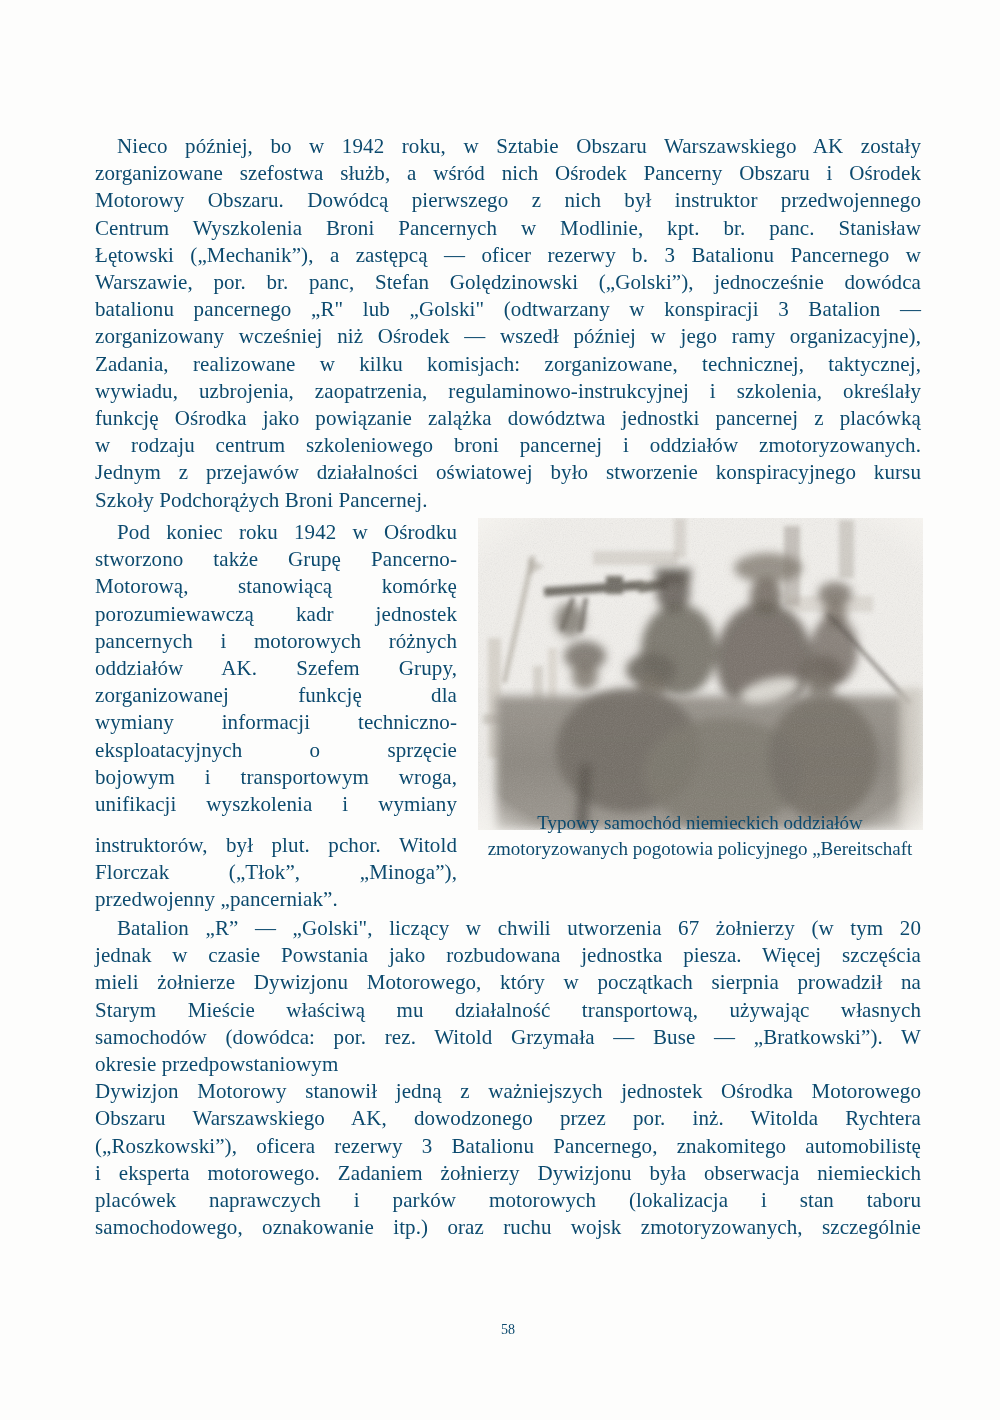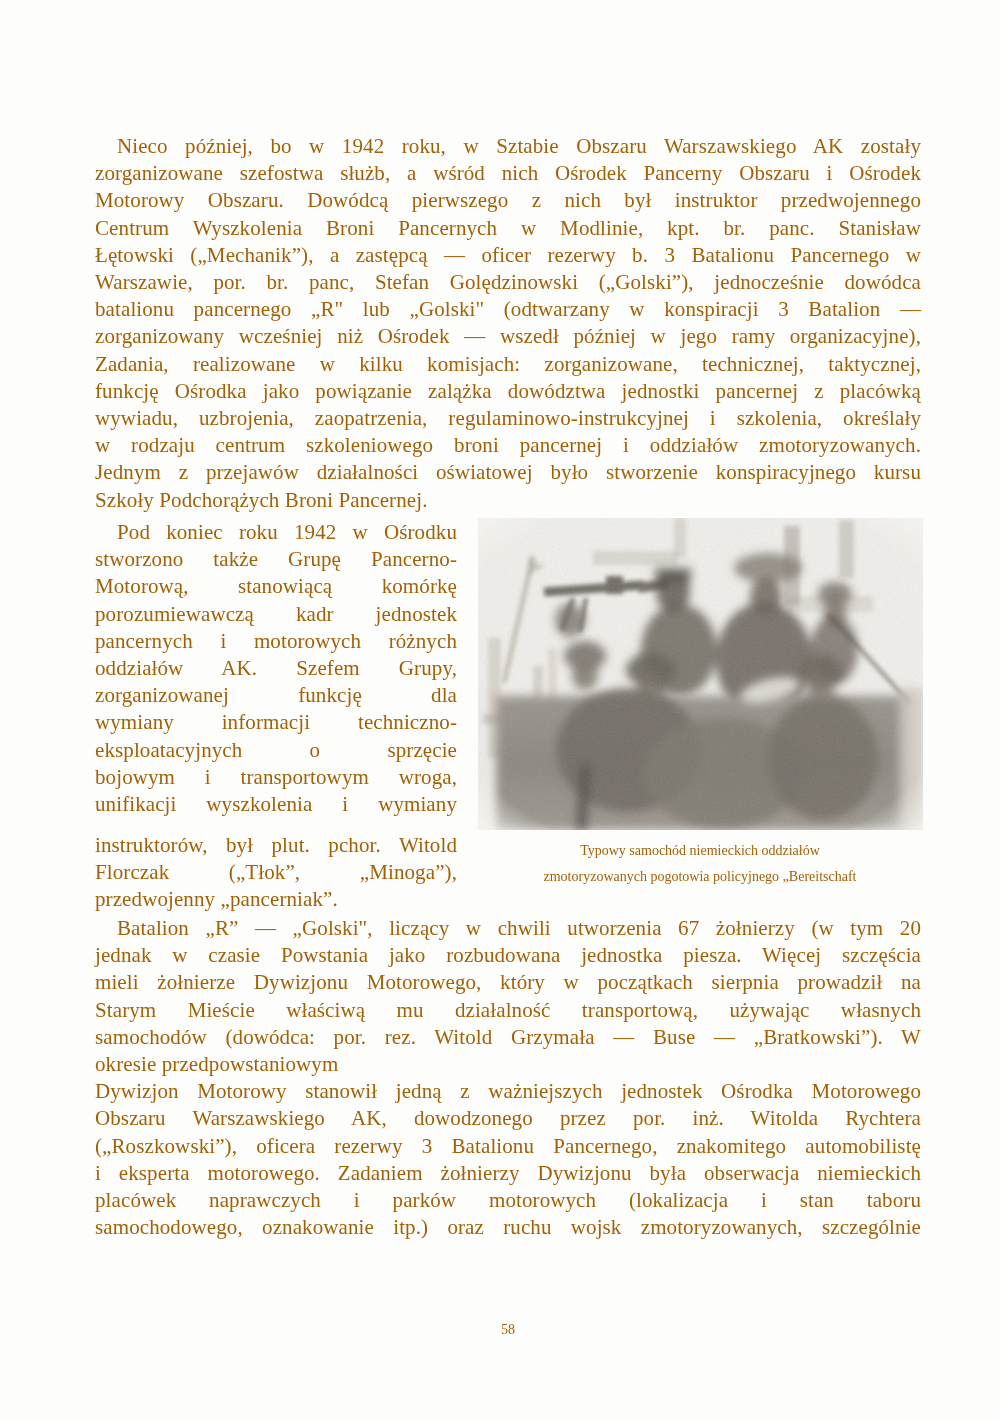--- a/index.html
+++ b/index.html
@@ -1,57 +1,57 @@
 <!DOCTYPE html>
 <html><head>
 <meta charset="utf-8">
 <style>
   html,body { margin:0; padding:0; background:#ffffff; }
   .page {
     position:relative;
     width:1000px; height:1420px;
     background:#fdfdfc;
-    color:#a16207;
+    color:#0c4a6e;
     font-family:"Liberation Serif","DejaVu Serif",serif;
     overflow:hidden;
   }
   .textblock { font-size:21px; line-height:27.2px; letter-spacing:0.1px; }
   .line { text-align:justify; text-align-last:justify; -moz-text-align-last:justify; }
   .line-last { text-align-last:left; -moz-text-align-last:left; }
   .justify-all .line-last { text-align-last:justify; -moz-text-align-last:justify; }
   .indent .line:first-child { text-indent:22px; }
 
   .intro    { position:absolute; left:95px;  top:133px;  width:826px; }
   .leftcol  { position:absolute; left:95px;  top:519px;  width:362px; }
   .leftcol2 { position:absolute; left:95px;  top:832px;  width:362px; }
   .photo    { position:absolute; left:478px; top:518px;  width:445px; height:312px; }
-  .caption  { position:absolute; left:460px; top:838px;  width:480px;
-              font-size:14px; line-height:26px; }
+  .caption  { position:absolute; left:460px; top:810px;  width:480px;
+              font-size:19px; line-height:26px; }
   .caption .line, .caption .line-last { text-align:center; text-align-last:center; -moz-text-align-last:center; }
   .bottom   { position:absolute; left:95px;  top:915px;  width:826px; }
   .pagenum  { position:absolute; left:95px;  top:1322px; width:826px;
               text-align:center; font-size:14px; }
 </style>
 </head>
 <body>
 
 <div class="page">
 
   <div class="intro textblock indent">
       <div class="line">Nieco później, bo w 1942 roku, w Sztabie Obszaru Warszawskiego AK zostały</div>
       <div class="line">zorganizowane szefostwa służb, a wśród nich Ośrodek Pancerny Obszaru i Ośrodek</div>
       <div class="line">Motorowy Obszaru. Dowódcą pierwszego z nich był instruktor przedwojennego</div>
       <div class="line">Centrum Wyszkolenia Broni Pancernych w Modlinie, kpt. br. panc. Stanisław</div>
       <div class="line">Łętowski („Mechanik”), a zastępcą — oficer rezerwy b. 3 Batalionu Pancernego w</div>
       <div class="line">Warszawie, por. br. panc, Stefan Golędzinowski („Golski”), jednocześnie dowódca</div>
       <div class="line">batalionu pancernego „R" lub „Golski" (odtwarzany w konspiracji 3 Batalion —</div>
       <div class="line">zorganizowany wcześniej niż Ośrodek — wszedł później w jego ramy organizacyjne),</div>
       <div class="line">Zadania, realizowane w kilku komisjach: zorganizowane, technicznej, taktycznej,</div>
+      <div class="line">wywiadu, uzbrojenia, zaopatrzenia, regulaminowo-instrukcyjnej i szkolenia, określały</div>
       <div class="line">funkcję Ośrodka jako powiązanie zalążka dowództwa jednostki pancernej z placówką</div>
-      <div class="line">wywiadu, uzbrojenia, zaopatrzenia, regulaminowo-instrukcyjnej i szkolenia, określały</div>
       <div class="line">w rodzaju centrum szkoleniowego broni pancernej i oddziałów zmotoryzowanych.</div>
       <div class="line">Jednym z przejawów działalności oświatowej było stworzenie konspiracyjnego kursu</div>
       <div class="line line-last">Szkoły Podchorążych Broni Pancernej.</div>
     </div>
 
   <div class="leftcol textblock indent justify-all">
       <div class="line">Pod koniec roku 1942 w Ośrodku</div>
       <div class="line">stworzono także Grupę Pancerno-</div>
       <div class="line">Motorową, stanowiącą komórkę</div>
       <div class="line">porozumiewawczą kadr jednostek</div>

